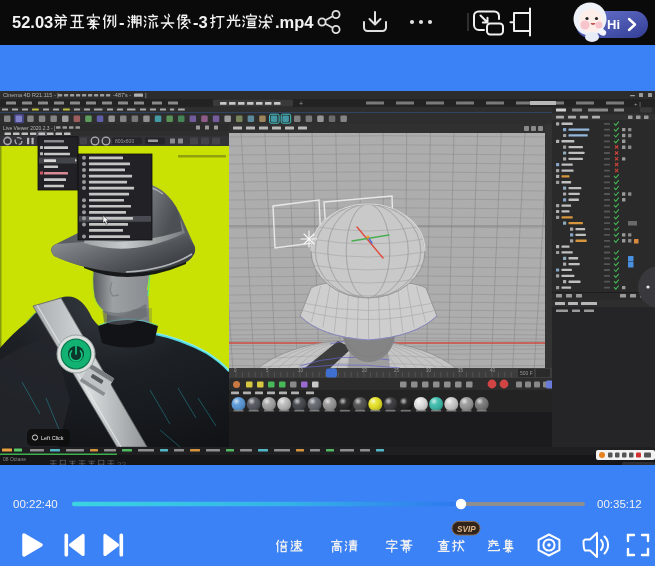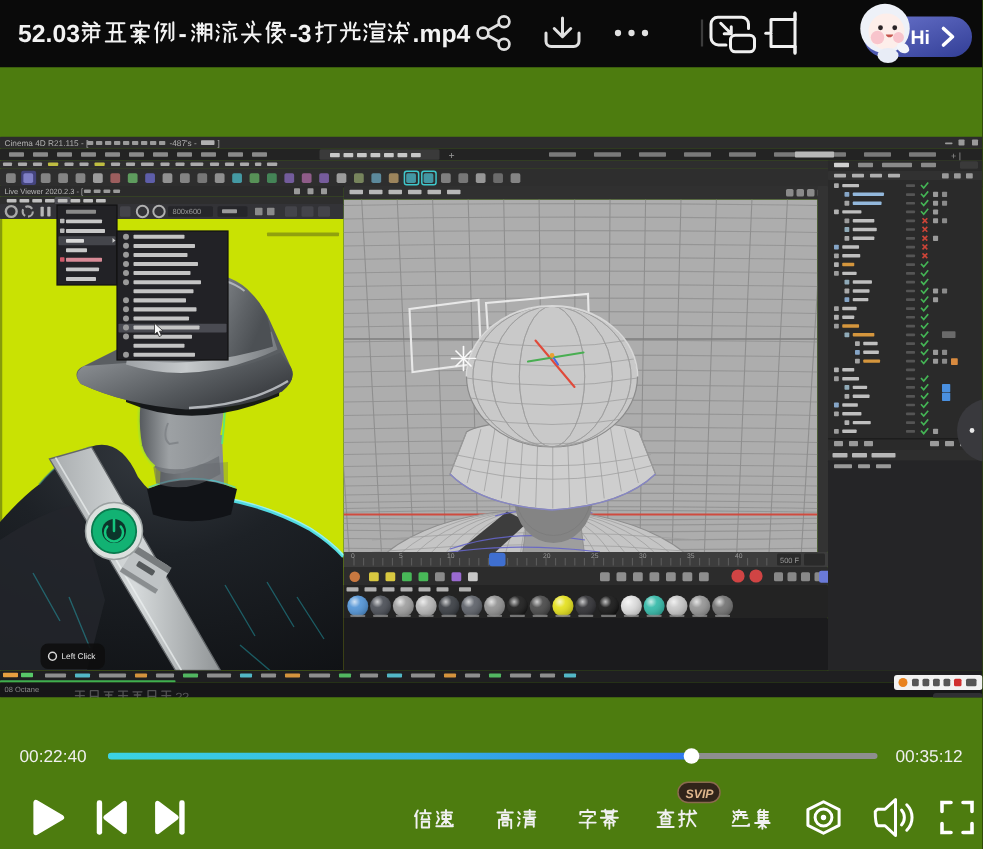--- a/index.html
+++ b/index.html
@@ -1,17 +1,17 @@
 <!DOCTYPE html>
 <html><head><meta charset="utf-8"><style>
 html,body{margin:0;padding:0;background:#000;width:655px;height:566px;overflow:hidden;
 font-family:"Liberation Sans",sans-serif;}
 .abs{position:absolute;}
 </style></head><body>
-<div class="abs" style="left:0;top:0;width:655px;height:566px;background:#4d7c0f;">
+<div class="abs" style="left:0;top:0;width:655px;height:566px;background:#3b82f6;">
 
 <svg class="abs" style="left:0;top:0" width="655" height="45" viewBox="0 0 655 45">
 <rect width="655" height="45" fill="#0a0a0a"></rect>
 <text x="12" y="28" font-size="16.5" font-weight="bold" fill="#f2f2f2">52.03</text>
 <g transform="translate(53.0,14.0) scale(0.1550)">
         <path d="M20.0 6.0 L34.0 14.0 M64.0 6.0 L76.0 14.0 M14.0 22.0 L86.0 22.0 M14.0 40.0 L86.0 40.0 M50.0 22.0 L50.0 92.0 M22.0 40.0 L22.0 58.0 M78.0 40.0 L78.0 70.0 M40.0 58.0 L14.0 86.0 M50.0 70.0 L80.0 70.0" stroke="#f2f2f2" stroke-width="9.0" fill="none" stroke-linecap="round" stroke-linejoin="round"></path>
       </g>
 <g transform="translate(69.3,14.0) scale(0.1550)">
         <path d="M12.0 10.0 L88.0 10.0 M40.0 10.0 L34.0 86.0 M64.0 10.0 L68.0 86.0 M24.0 48.0 L76.0 48.0 M8.0 88.0 L92.0 88.0" stroke="#f2f2f2" stroke-width="9.0" fill="none" stroke-linecap="round" stroke-linejoin="round"></path>
       </g>

